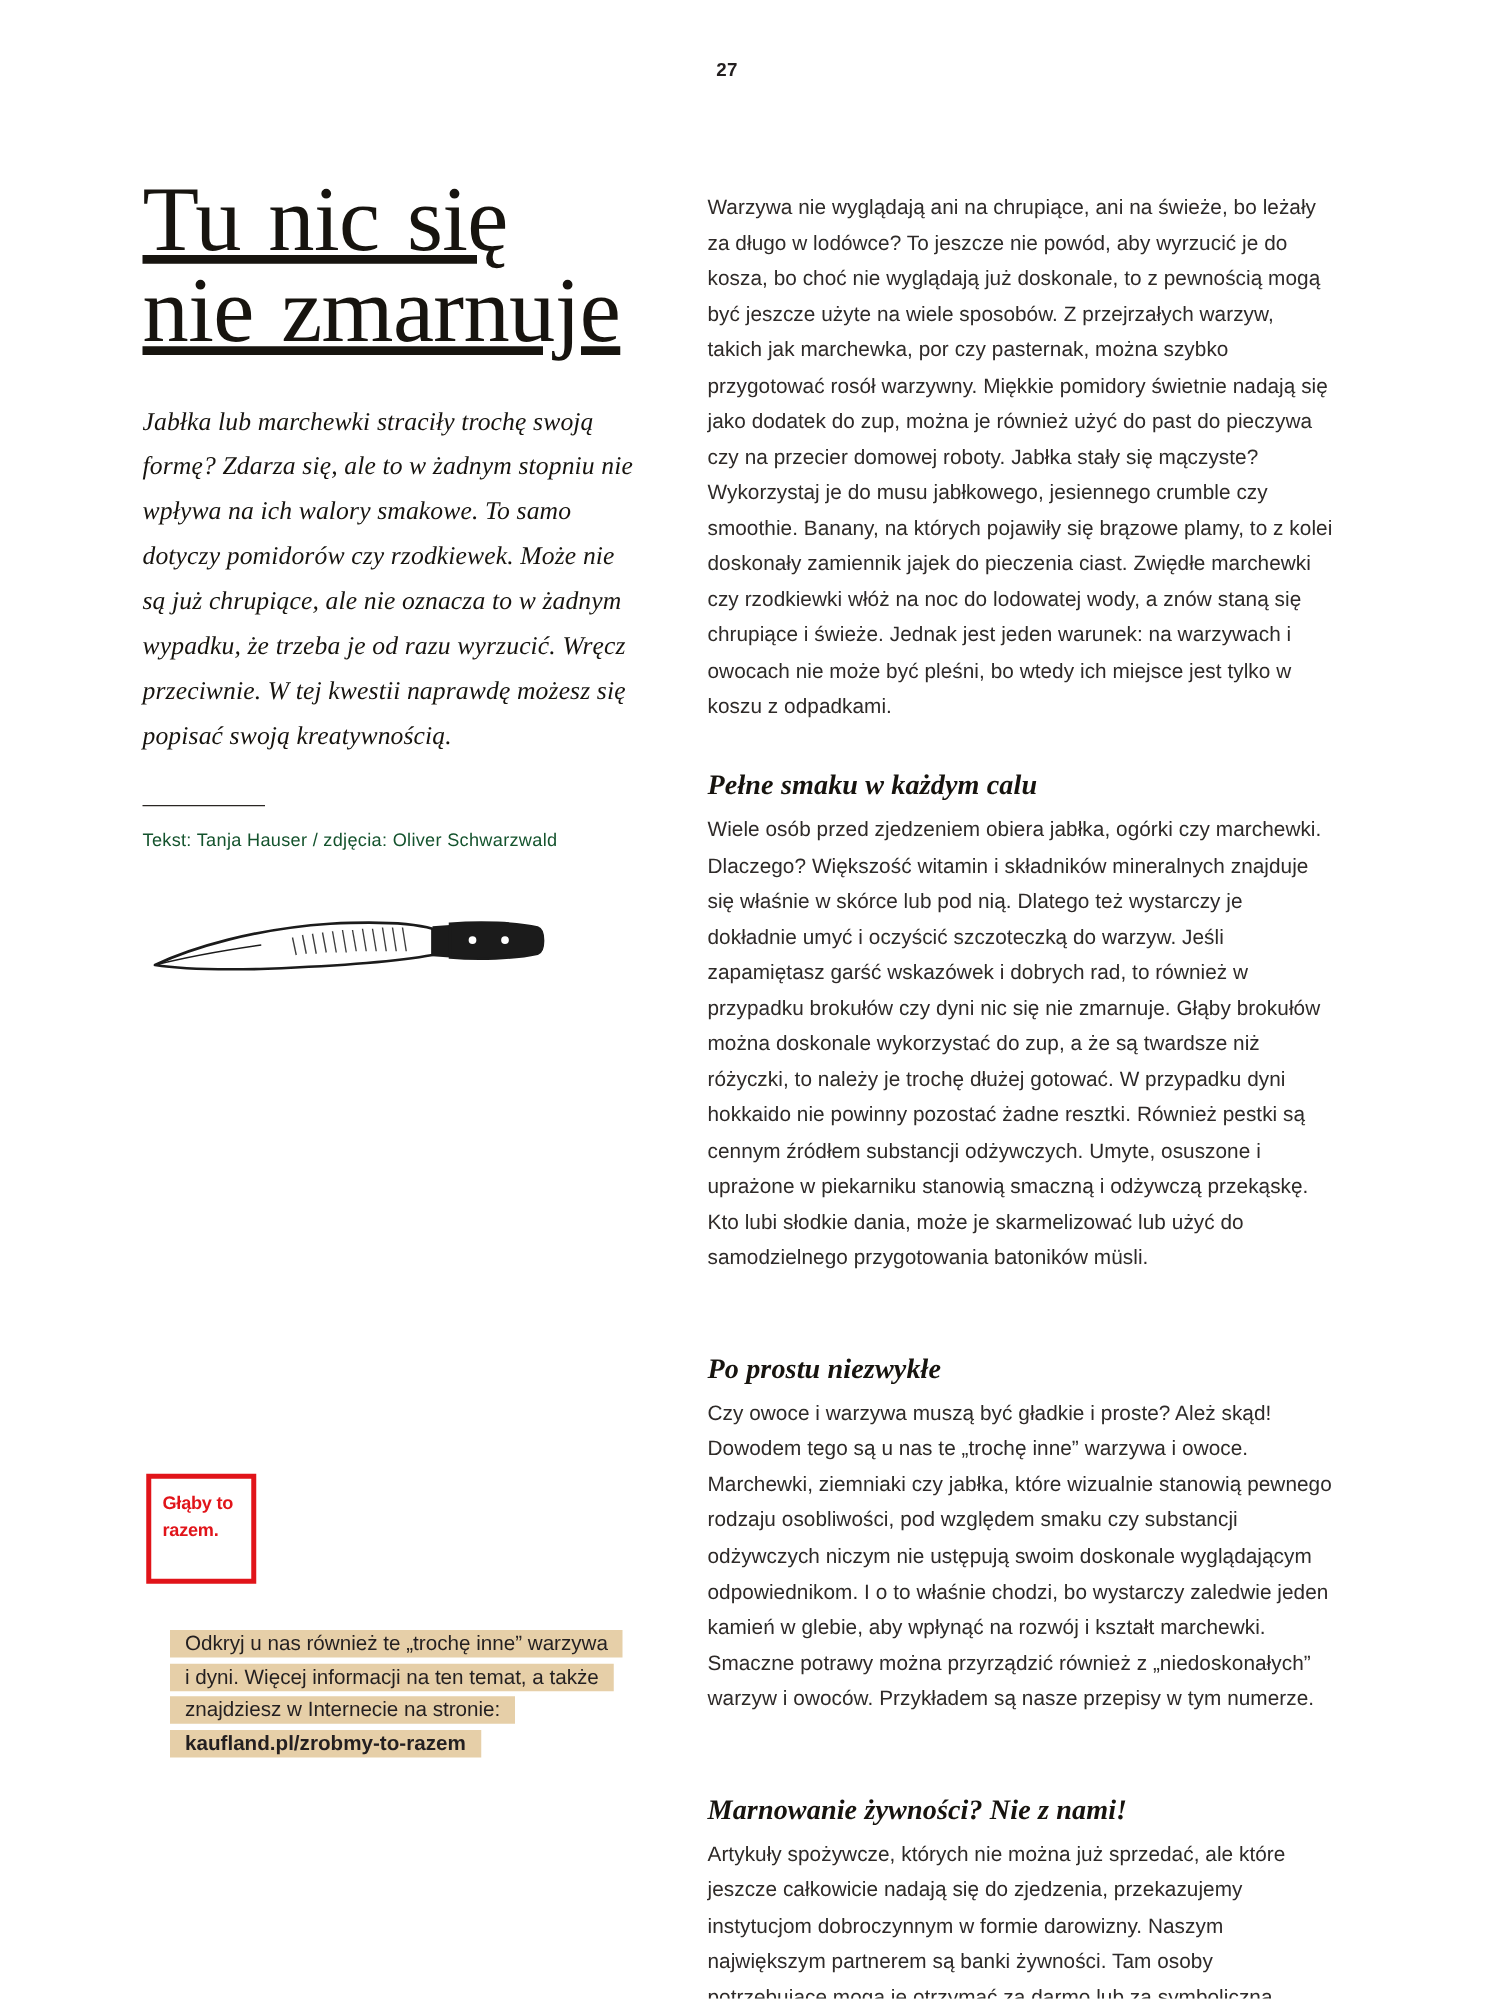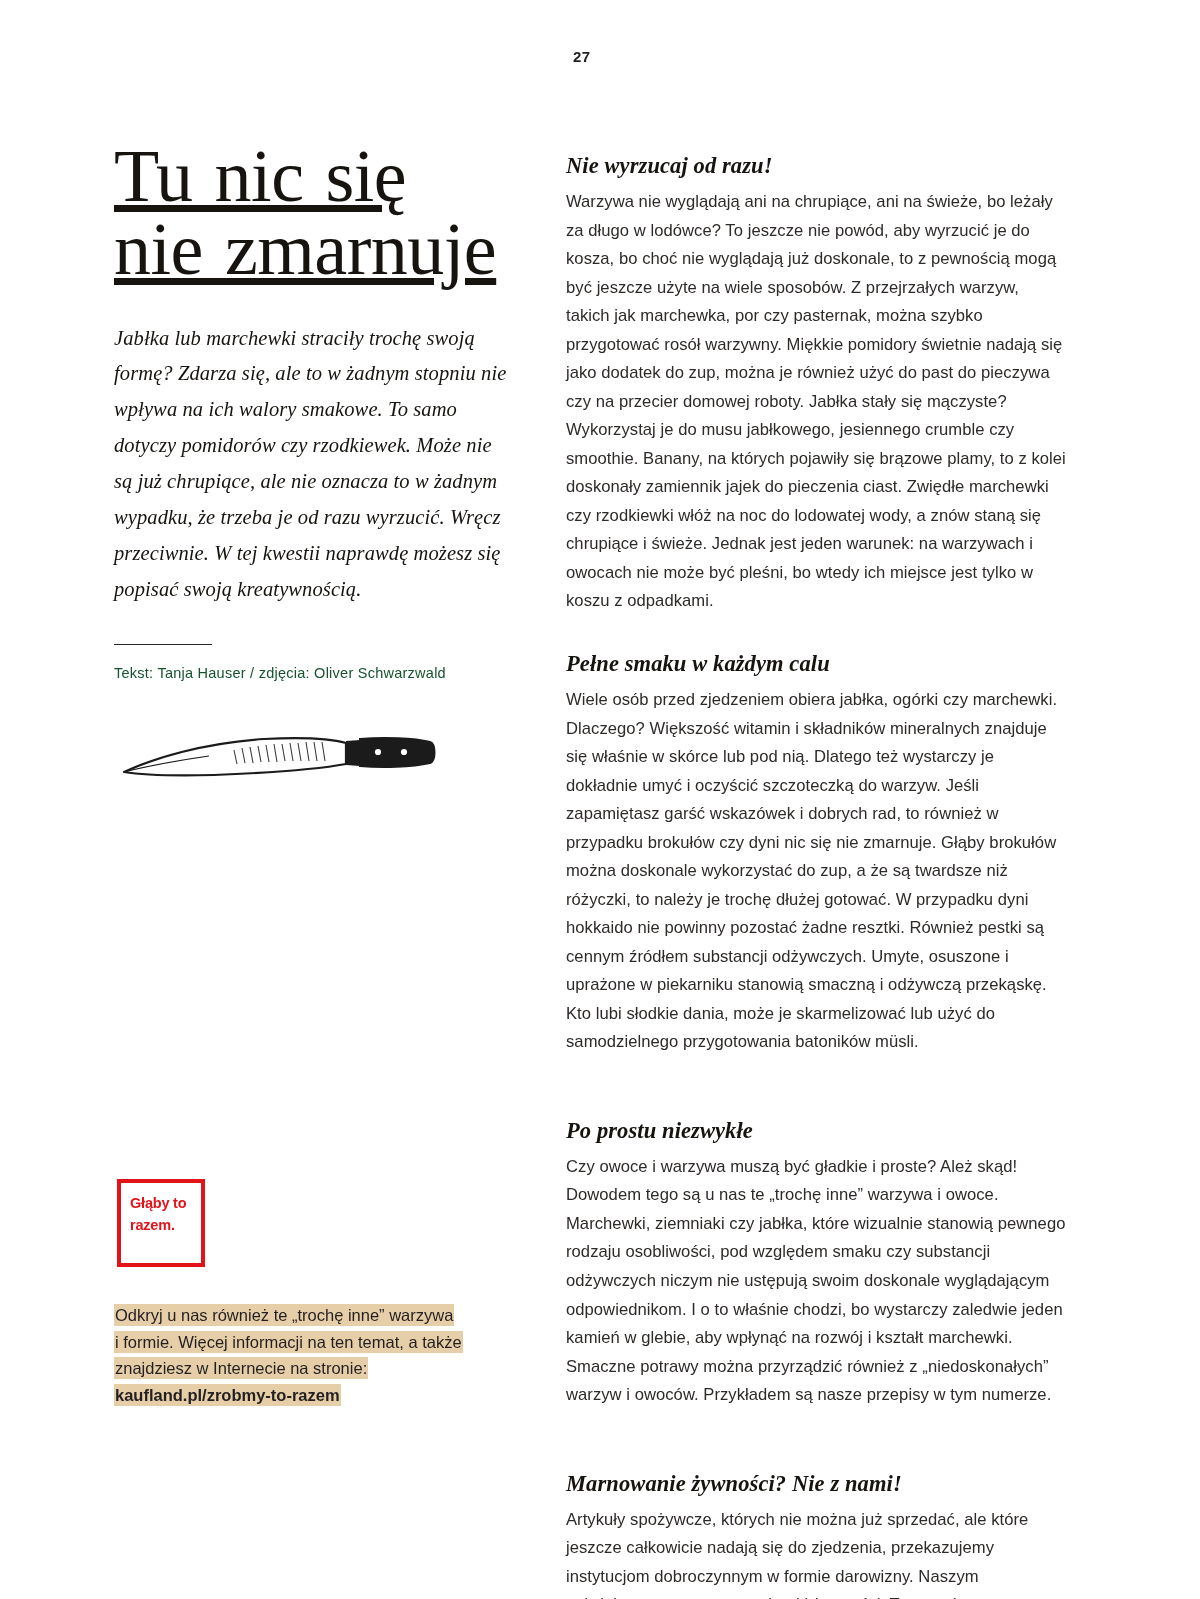--- a/index.html
+++ b/index.html
@@ -148,21 +148,22 @@
     width: 420px;
     font-family: "Liberation Sans", sans-serif;
     font-size: 16.5px;
     line-height: 1.62;
     color: #231f20;
   }
   .callout span.hl {
     background: #e6cfa8;
     box-decoration-break: clone;
     -webkit-box-decoration-break: clone;
-    padding: 2px 1px;
+    padding: 2px 12px;
+    margin-left: 22px;
   }
   .callout .url {
     font-weight: 700;
   }
 
   
   .section { margin-bottom: 34px; }
   .section:last-child { margin-bottom: 0; }
 
   .sec-head {
@@ -237,29 +238,28 @@
   <div class="logos">
 
     <div class="logo-box">
       <div class="logo-claim">Głąby to razem.</div>
     </div>
 
   </div>
 
   <div class="callout">
     <div><span class="hl">Odkryj u nas również te „trochę inne” warzywa</span></div>
-    <div><span class="hl">i formie. Więcej informacji na ten temat, a także</span></div>
+    <div><span class="hl">i dyni. Więcej informacji na ten temat, a także</span></div>
     <div><span class="hl">znajdziesz w Internecie na stronie:</span></div>
     <div><span class="hl url">kaufland.pl/zrobmy-to-razem</span></div>
   </div>
 
   <div class="col-right">
 
     <div class="section">
-      <h2 class="sec-head">Nie wyrzucaj od razu!</h2>
       <p class="sec-body">Warzywa nie wyglądają ani na chrupiące, ani na świeże, bo leżały za długo w lodówce? To jeszcze nie powód, aby wyrzucić je do kosza, bo choć nie wyglądają już doskonale, to z pewnością mogą być jeszcze użyte na wiele sposobów. Z przejrzałych warzyw, takich jak marchewka, por czy pasternak, można szybko przygotować rosół warzywny. Miękkie pomidory świetnie nadają się jako dodatek do zup, można je również użyć do past do pieczywa czy na przecier domowej roboty. Jabłka stały się mączyste? Wykorzystaj je do musu jabłkowego, jesiennego crumble czy smoothie. Banany, na których pojawiły się brązowe plamy, to z kolei doskonały zamiennik jajek do pieczenia ciast. Zwiędłe marchewki czy rzodkiewki włóż na noc do lodowatej wody, a znów staną się chrupiące i świeże. Jednak jest jeden warunek: na warzywach i owocach nie może być pleśni, bo wtedy ich miejsce jest tylko w koszu z odpadkami.</p>
     </div>
 
     <div class="section">
       <h2 class="sec-head">Pełne smaku w każdym calu</h2>
       <p class="sec-body">Wiele osób przed zjedzeniem obiera jabłka, ogórki czy marchewki. Dlaczego? Większość witamin i składników mineralnych znajduje się właśnie w skórce lub pod nią. Dlatego też wystarczy je dokładnie umyć i oczyścić szczoteczką do warzyw. Jeśli zapamiętasz garść wskazówek i dobrych rad, to również w przypadku brokułów czy dyni nic się nie zmarnuje. Głąby brokułów można doskonale wykorzystać do zup, a że są twardsze niż różyczki, to należy je trochę dłużej gotować. W przypadku dyni hokkaido nie powinny pozostać żadne resztki. Również pestki są cennym źródłem substancji odżywczych. Umyte, osuszone i uprażone w piekarniku stanowią smaczną i odżywczą przekąskę. Kto lubi słodkie dania, może je skarmelizować lub użyć do samodzielnego przygotowania batoników müsli.</p>
     </div>
 
     <div class="gap-lg"></div>
 

